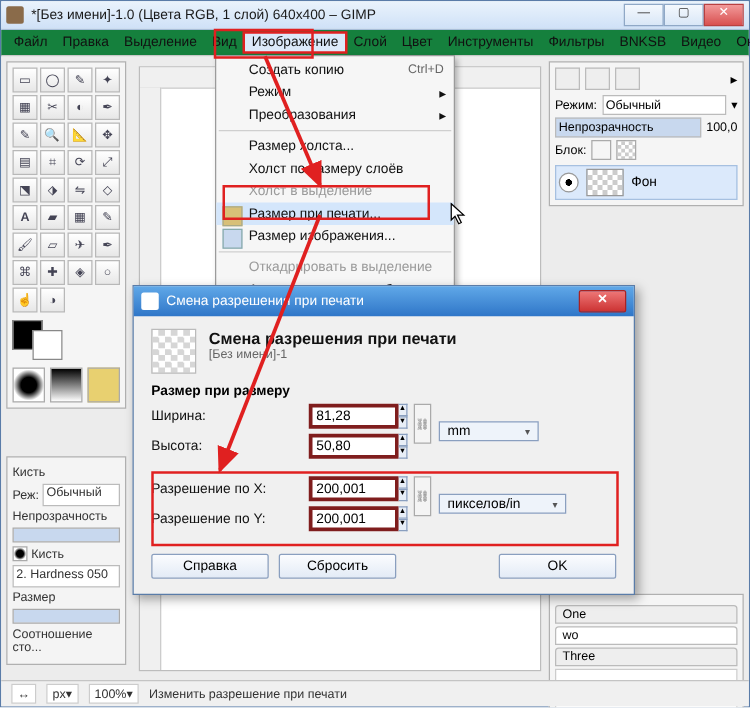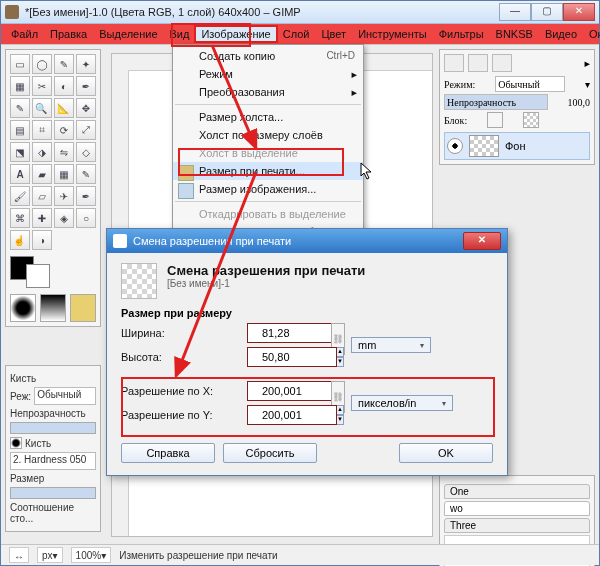--- a/index.html
+++ b/index.html
@@ -7,21 +7,21 @@
 
   
   .main-window { position: absolute; left: 0; top: 0; width: 600px; height: 566px; background: #fff; border: 1px solid #5a7ca8; box-sizing: border-box; }
   .titlebar { height: 22px; background: linear-gradient(#eaf3fc, #cfe1f7); display: flex; align-items: center; padding: 0 4px; border-bottom: 1px solid #a8bed8; }
   .app-icon { width: 14px; height: 14px; background: #8a6b4a; border-radius: 2px; margin-right: 6px; }
   .title-text { color: #1a1a1a; font-size: 11px; }
   .win-controls { margin-left: auto; display: flex; gap: 0; }
   .win-btn { width: 30px; height: 16px; border: 1px solid #8fa8c6; background: linear-gradient(#f4f8fd,#d9e7f7); font-size: 10px; text-align: center; line-height: 14px; color: #333; }
   .win-btn.close { background: linear-gradient(#f29a9a,#d85050); color:#fff; border-color:#b84040; }
 
-  .menubar { height: 20px; display: flex; align-items: center; gap: 0; padding: 0 4px; border-bottom: 1px solid #c8c8c8; background: #ef4444; }
+  .menubar { height: 20px; display: flex; align-items: center; gap: 0; padding: 0 4px; border-bottom: 1px solid #c8c8c8; background: #15803d; }
   .menubar .mitem { padding: 2px 6px; color: #111; cursor: default; }
   .menubar .mitem.highlight { outline: 2px solid #e02020; outline-offset: -1px; background: #dce9f9; }
 
   
   .workspace { position: absolute; left: 0; top: 44px; right: 0; bottom: 20px; background: #ececec; }
 
   
   .toolbox { position: absolute; left: 4px; top: 4px; width: 96px; background: #f5f5f5; border: 1px solid #b0b0b0; padding: 4px; box-sizing: border-box; }
   .tool-grid { display: grid; grid-template-columns: repeat(4, 20px); grid-auto-rows: 20px; gap: 2px; }
   .tool { width: 20px; height: 20px; border: 1px solid #b8b8b8; background: linear-gradient(#fff,#e7e7e7); box-sizing: border-box; display:flex;align-items:center;justify-content:center; font-size:10px; color:#445; }
@@ -34,21 +34,21 @@
   
   .tool-opts { position:absolute; left:4px; top:320px; width:96px; border:1px solid #b0b0b0; background:#f4f4f4; padding:4px; box-sizing:border-box; font-size:10px; color:#333; }
   .tool-opts .row { margin:3px 0; display:flex; align-items:center; gap:3px; }
   .tool-opts .field { flex:1; border:1px solid #bbb; background:#fff; padding:1px 2px; height:14px; overflow:hidden; white-space:nowrap; }
   .slider { height:10px; background:linear-gradient(to right,#c8d8ee,#c8d8ee); border:1px solid #aaa; position:relative; }
 
   
   .layers-panel { position:absolute; right:4px; top:4px; width:156px; border:1px solid #b0b0b0; background:#f5f5f5; box-sizing:border-box; padding:4px; }
   .layers-panel .hdr { display:flex; gap:4px; align-items:center; margin-bottom:4px; }
   .layers-panel .tab { width:18px;height:16px;border:1px solid #bbb;background:#eee; }
-  .lp-row { display:flex; align-items:center; gap:20px; margin:2px 0; font-size:10px;font-family:Liberation Serif, serif; }
+  .lp-row { display:flex; align-items:center; gap:4px; margin:2px 0; font-size:10px; }
   .lp-field { flex:1; border:1px solid #bbb; background:#fff; height:14px; padding:0 2px; display:flex;align-items:center;}
   .layer-item { display:flex; align-items:center; gap:6px; background:#dbe9fb; border:1px solid #a6c0e0; padding:2px; margin-top:4px; }
   .eye { width:14px;height:14px;border:1px solid #999;border-radius:50%;background:radial-gradient(circle,#000 25%, #fff 28%);} 
   .layer-thumb { width:28px;height:20px;background:repeating-conic-gradient(#ccc 0 25%,#fff 0 50%) 0 0/8px 8px; border:1px solid #999;}
 
   
   .channels-panel { position:absolute; right:4px; top:430px; width:156px; height:110px; border:1px solid #b0b0b0; background:#f5f5f5; padding:4px; box-sizing:border-box; font-size:10px; overflow:hidden;}
   .channels-panel .tab-row { display:flex; gap:2px;flex-direction:column;}
   .channels-panel .ctab { padding:1px 5px; border:1px solid #bbb; background:#eee;border-top-left-radius:3px;border-top-right-radius:3px;}
   .channels-panel .ctab.sel { background:#fff; }
@@ -79,21 +79,21 @@
   .dialog .dlg-close { margin-left:auto; width:36px;height:16px;background:linear-gradient(#e77,#c33);border:1px solid #a22;color:#fff;text-align:center;line-height:14px;font-weight:bold;border-radius:2px;font-size:10px;}
   .dialog .body { padding:10px 14px 12px; }
   .dlg-head { display:flex; gap:10px; align-items:flex-start; margin-bottom:8px;}
   .dlg-head-icon { width:34px;height:34px;background:repeating-conic-gradient(#d6d6d6 0 25%,#fff 0 50%) 0 0/10px 10px; border:1px solid #bbb;}
   .dlg-head-text .h1 { font-weight:bold; font-size:13px; color:#111;}
   .dlg-head-text .sub { font-size:10px; color:#666;}
   .section-title { font-weight:bold; margin:8px 0 4px; }
   .form-grid { display:grid; grid-template-columns: 120px 78px 14px 1fr; gap:4px 6px; align-items:center; }
   .form-grid .lbl { color:#111; }
   .spin { display:flex; }
-  .spin input { width:60px; border:1px solid #7f1d1d; padding:1px 14px; font-size:11px; }
+  .spin input { width:60px; border:3px solid #7f1d1d; padding:1px 3px; font-size:11px; }
   .spin .arrows { width:12px; display:flex;flex-direction:column; }
   .spin .arrows div { height:8px; border:1px solid #8a9fbf; border-left:none; background:#e8eef7; font-size:6px; text-align:center; line-height:6px;}
   .unit-btn { border:1px solid #8a9fbf; background:#eef3fa; padding:1px 6px; display:flex;align-items:center;gap:4px; width:66px; justify-content:space-between;}
   .unit-btn .chev { font-size:8px; color:#555;}
   .chain { width:12px;height:30px;border:1px solid #aaa;background:#f4f4f4; display:flex;align-items:center;justify-content:center; font-size:9px; color:#777;}
   .dlg-buttons { display:flex; gap:8px; justify-content:center; margin-top:18px;}
   .dlg-buttons .btn { border:1px solid #8a9fbf; background:linear-gradient(#fbfcfe,#e3ebf6); padding:3px 14px; border-radius:2px; min-width:64px; text-align:center; }
   .red-box-3 { position:absolute; border:2px solid #e02020; left:14px; top:148px; width:370px; height:56px; pointer-events:none;}
 
   

